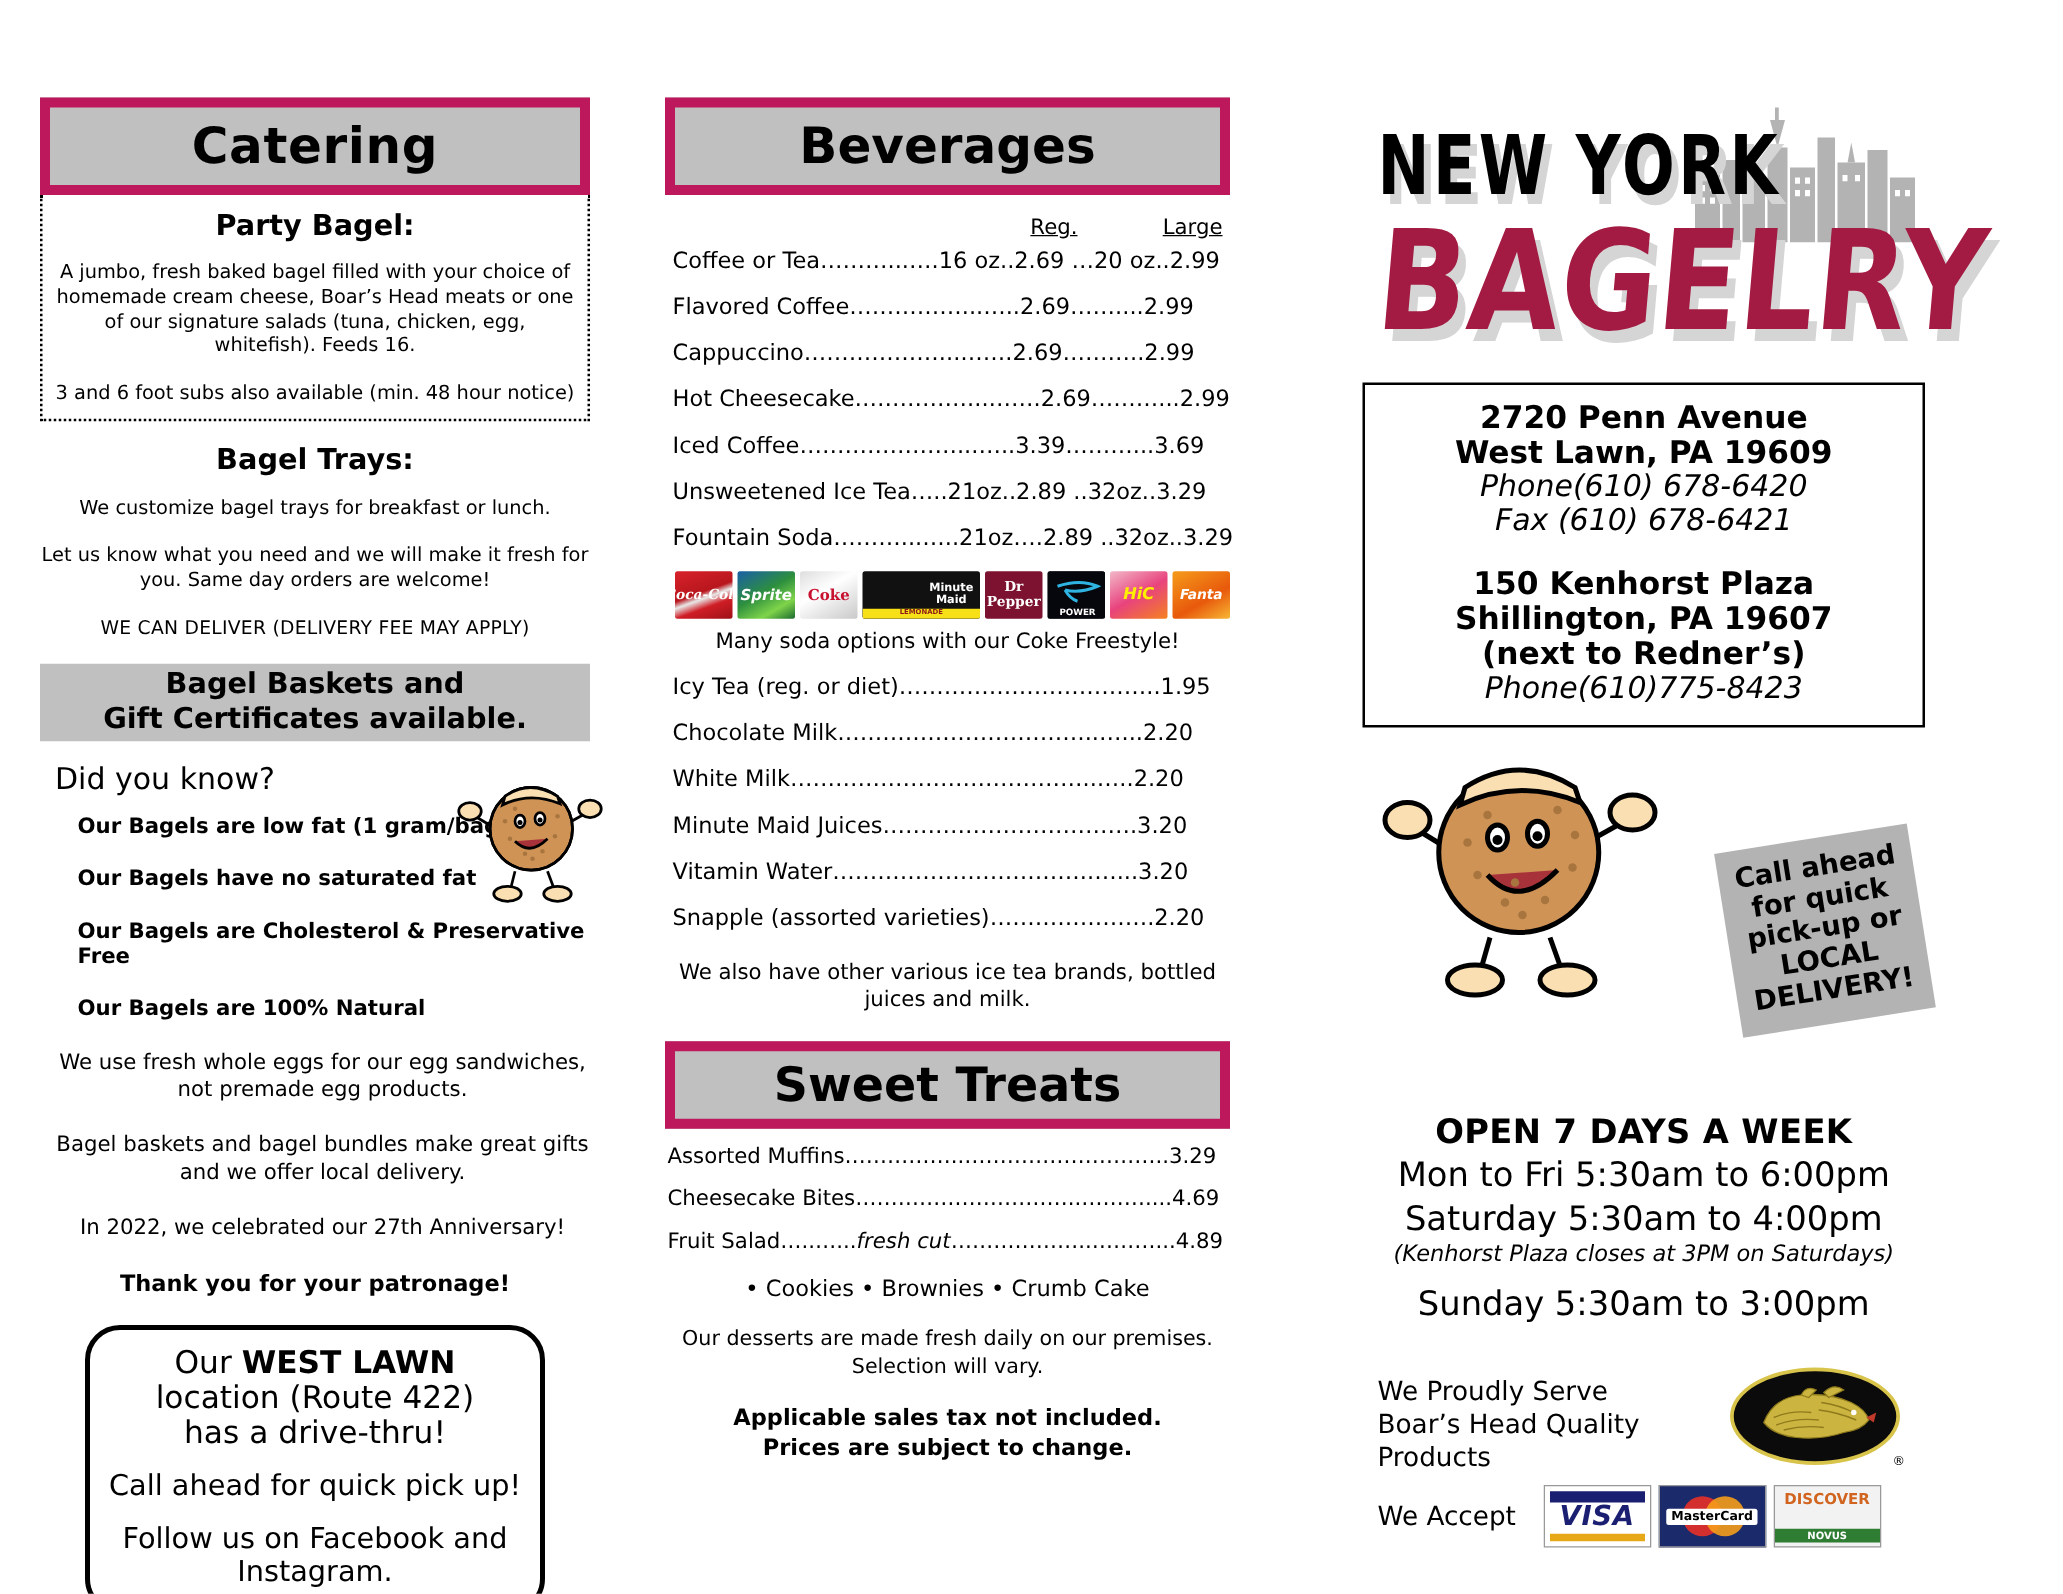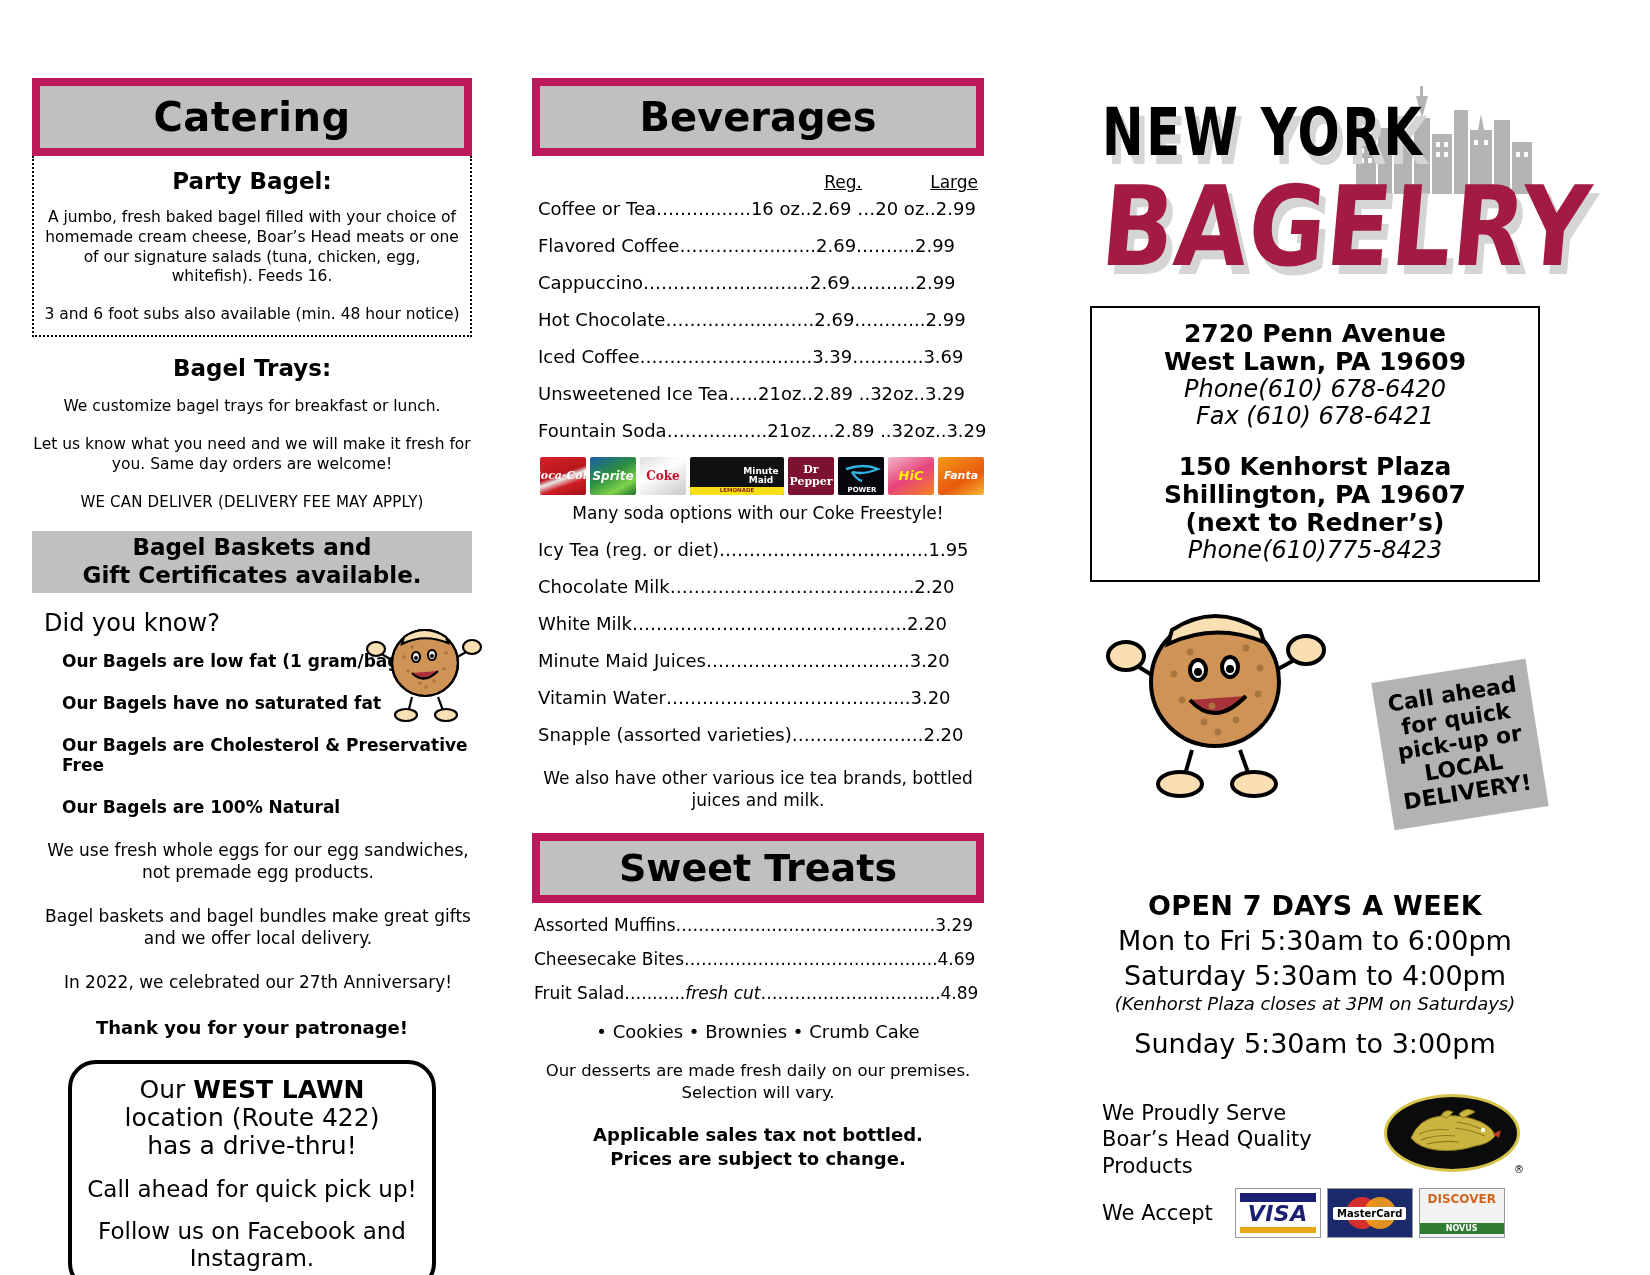--- a/index.html
+++ b/index.html
@@ -327,21 +327,21 @@
     <div class="band h-band-mid">Beverages</div>
 
     <div class="bev-head">
       <div class="reg">Reg.</div>
       <div class="lrg">Large</div>
     </div>
 
     <div class="bev-row">Coffee or Tea………...….16 oz..2.69 …20 oz..2.99</div>
     <div class="bev-row">Flavored Coffee……………...…..2.69……....2.99</div>
     <div class="bev-row">Cappuccino………………...…….2.69………..2.99</div>
-    <div class="bev-row">Hot Chocolate……………...…….2.69………...2.99</div>
+    <div class="bev-row">Hot Cheesecake……………...…….2.69………...2.99</div>
     <div class="bev-row">Iced Coffee…………………...…..3.39………...3.69</div>
     <div class="bev-row">Unsweetened Ice Tea…..21oz..2.89 ..32oz..3.29</div>
     <div class="bev-row">Fountain Soda………...…..21oz….2.89 ..32oz..3.29</div>
 
     <div class="soda-logos">
       <div class="logo lg-coke">Coca‑Cola</div>
       <div class="logo lg-sprite">Sprite</div>
       <div class="logo lg-dietcoke">Coke</div>
       <div class="logo lg-mm">Minute<br>Maid<span class="lemon">LEMONADE</span></div>
       <div class="logo lg-drpepper">Dr<br>Pepper</div>
@@ -370,21 +370,21 @@
 
     <div class="band h-band-sweet">Sweet Treats</div>
 
     <div class="sweet-row">Assorted Muffins……………..………………………..3.29</div>
     <div class="sweet-row">Cheesecake Bites…………………………..………....4.69</div>
     <div class="sweet-row"><span>Fruit Salad…..…...</span><i>fresh cut</i><span>………………..………...4.89</span></div>
 
     <div class="sweet-bullets">• Cookies • Brownies • Crumb Cake</div>
     <div class="sweet-note">Our desserts are made fresh daily on our premises. Selection will vary.</div>
     <div class="sweet-tax">
-      <div>Applicable sales tax not bottled.</div>
+      <div>Applicable sales tax not included.</div>
       <div>Prices are subject to change.</div>
     </div>
   </div>
 
   <div class="col-right">
 
     <div class="logo-wrap">
       <div class="skyline">
         <svg width="180" height="110" viewBox="0 0 180 110">
           <g fill="#b3b3b3">

